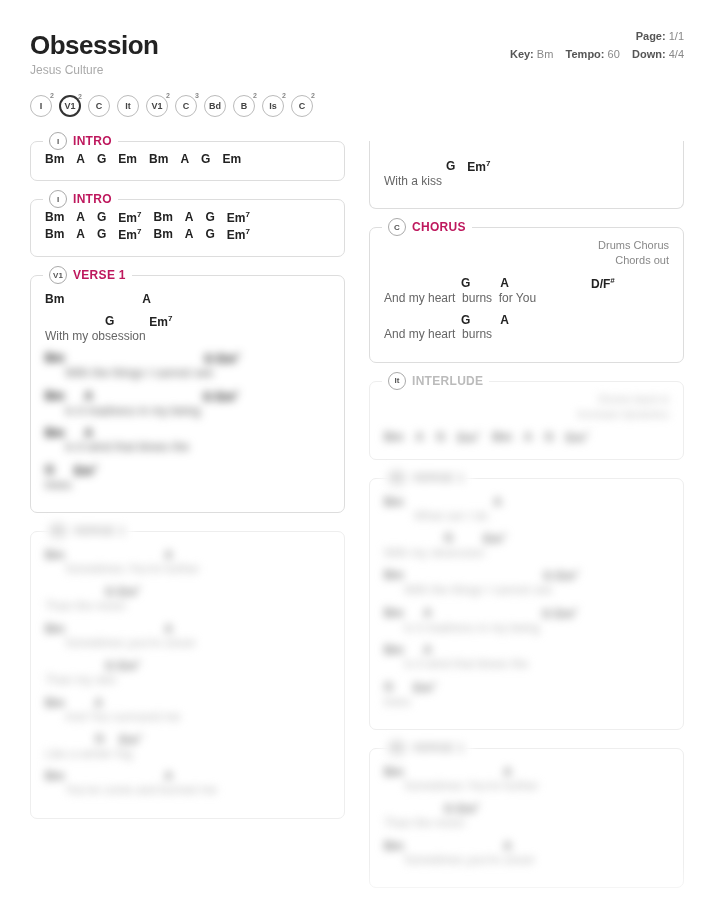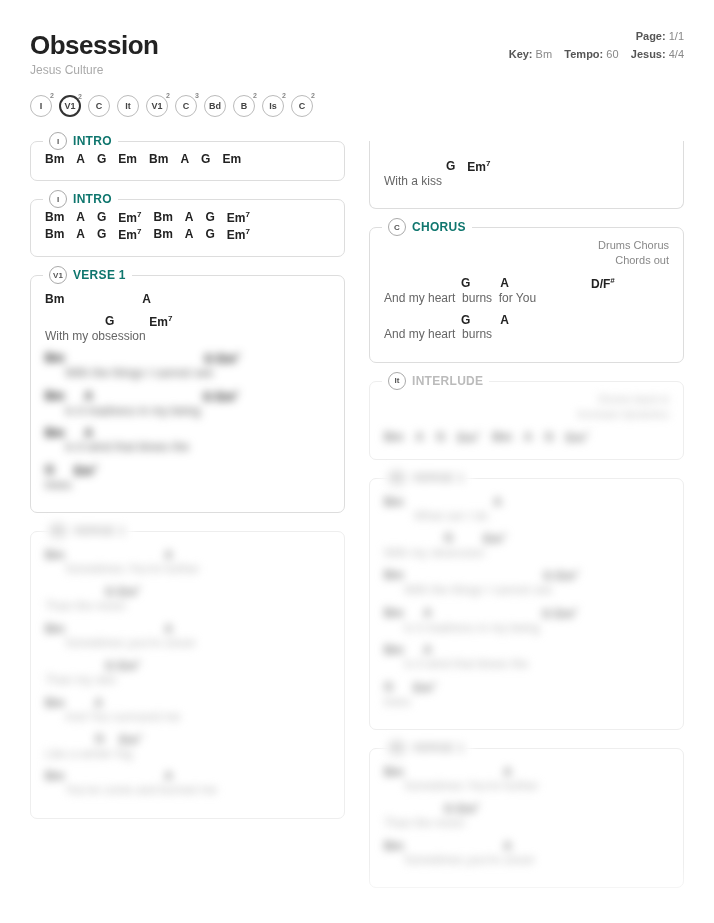--- a/index.html
+++ b/index.html
@@ -51,21 +51,21 @@
     display: flex;
     align-items: center;
     gap: 6px;
   }
   .section-header .badge {
     width: 18px; height: 18px;
     border: 1px solid #aaa; border-radius: 50%;
     display: inline-flex; align-items: center; justify-content: center;
     font-size: 8px; font-weight: 700; color: #555;
   }
-  .section-header .name { font-size: 12px; font-weight: 800; color: #0f766e; letter-spacing: 0.3px; }
+  .section-header .name { font-size: 12px; font-weight: 800; color: #be185d; letter-spacing: 0.3px; }
 
   .notes { text-align: right; font-size: 11px; color: #888; margin-bottom: 8px; line-height: 1.35; }
 
   .chordline { display: flex; flex-wrap: wrap; gap: 10px 12px; margin-bottom: 3px; }
   .chordline.row { margin-bottom: 2px; }
   .ch { font-size: 12px; font-weight: 800; color: #222; }
   .ch sup { font-size: 8px; font-weight: 800; }
 
   .lyric-block { margin-top: 6px; }
   .lyric-row { position: relative; margin-bottom: 8px; }
@@ -99,21 +99,21 @@
       <b>Page:</b>
       <span>1/1</span>
     </div>
     <div>
       <b>Key:</b>
       <span>Bm</span>
       &nbsp;&nbsp;
       <b>Tempo:</b>
       <span>60</span>
       &nbsp;&nbsp;
-      <b>Jesus:</b>
+      <b>Down:</b>
       <span>4/4</span>
     </div>
   </div>
 </div>
 
 <div class="nav-row" id="nav-row">
     <div class="nav-pill">I<span class="sup">2</span></div>
     <div class="nav-pill active">V1<span class="sup">2</span></div>
     <div class="nav-pill">C</div>
     <div class="nav-pill">It</div>

